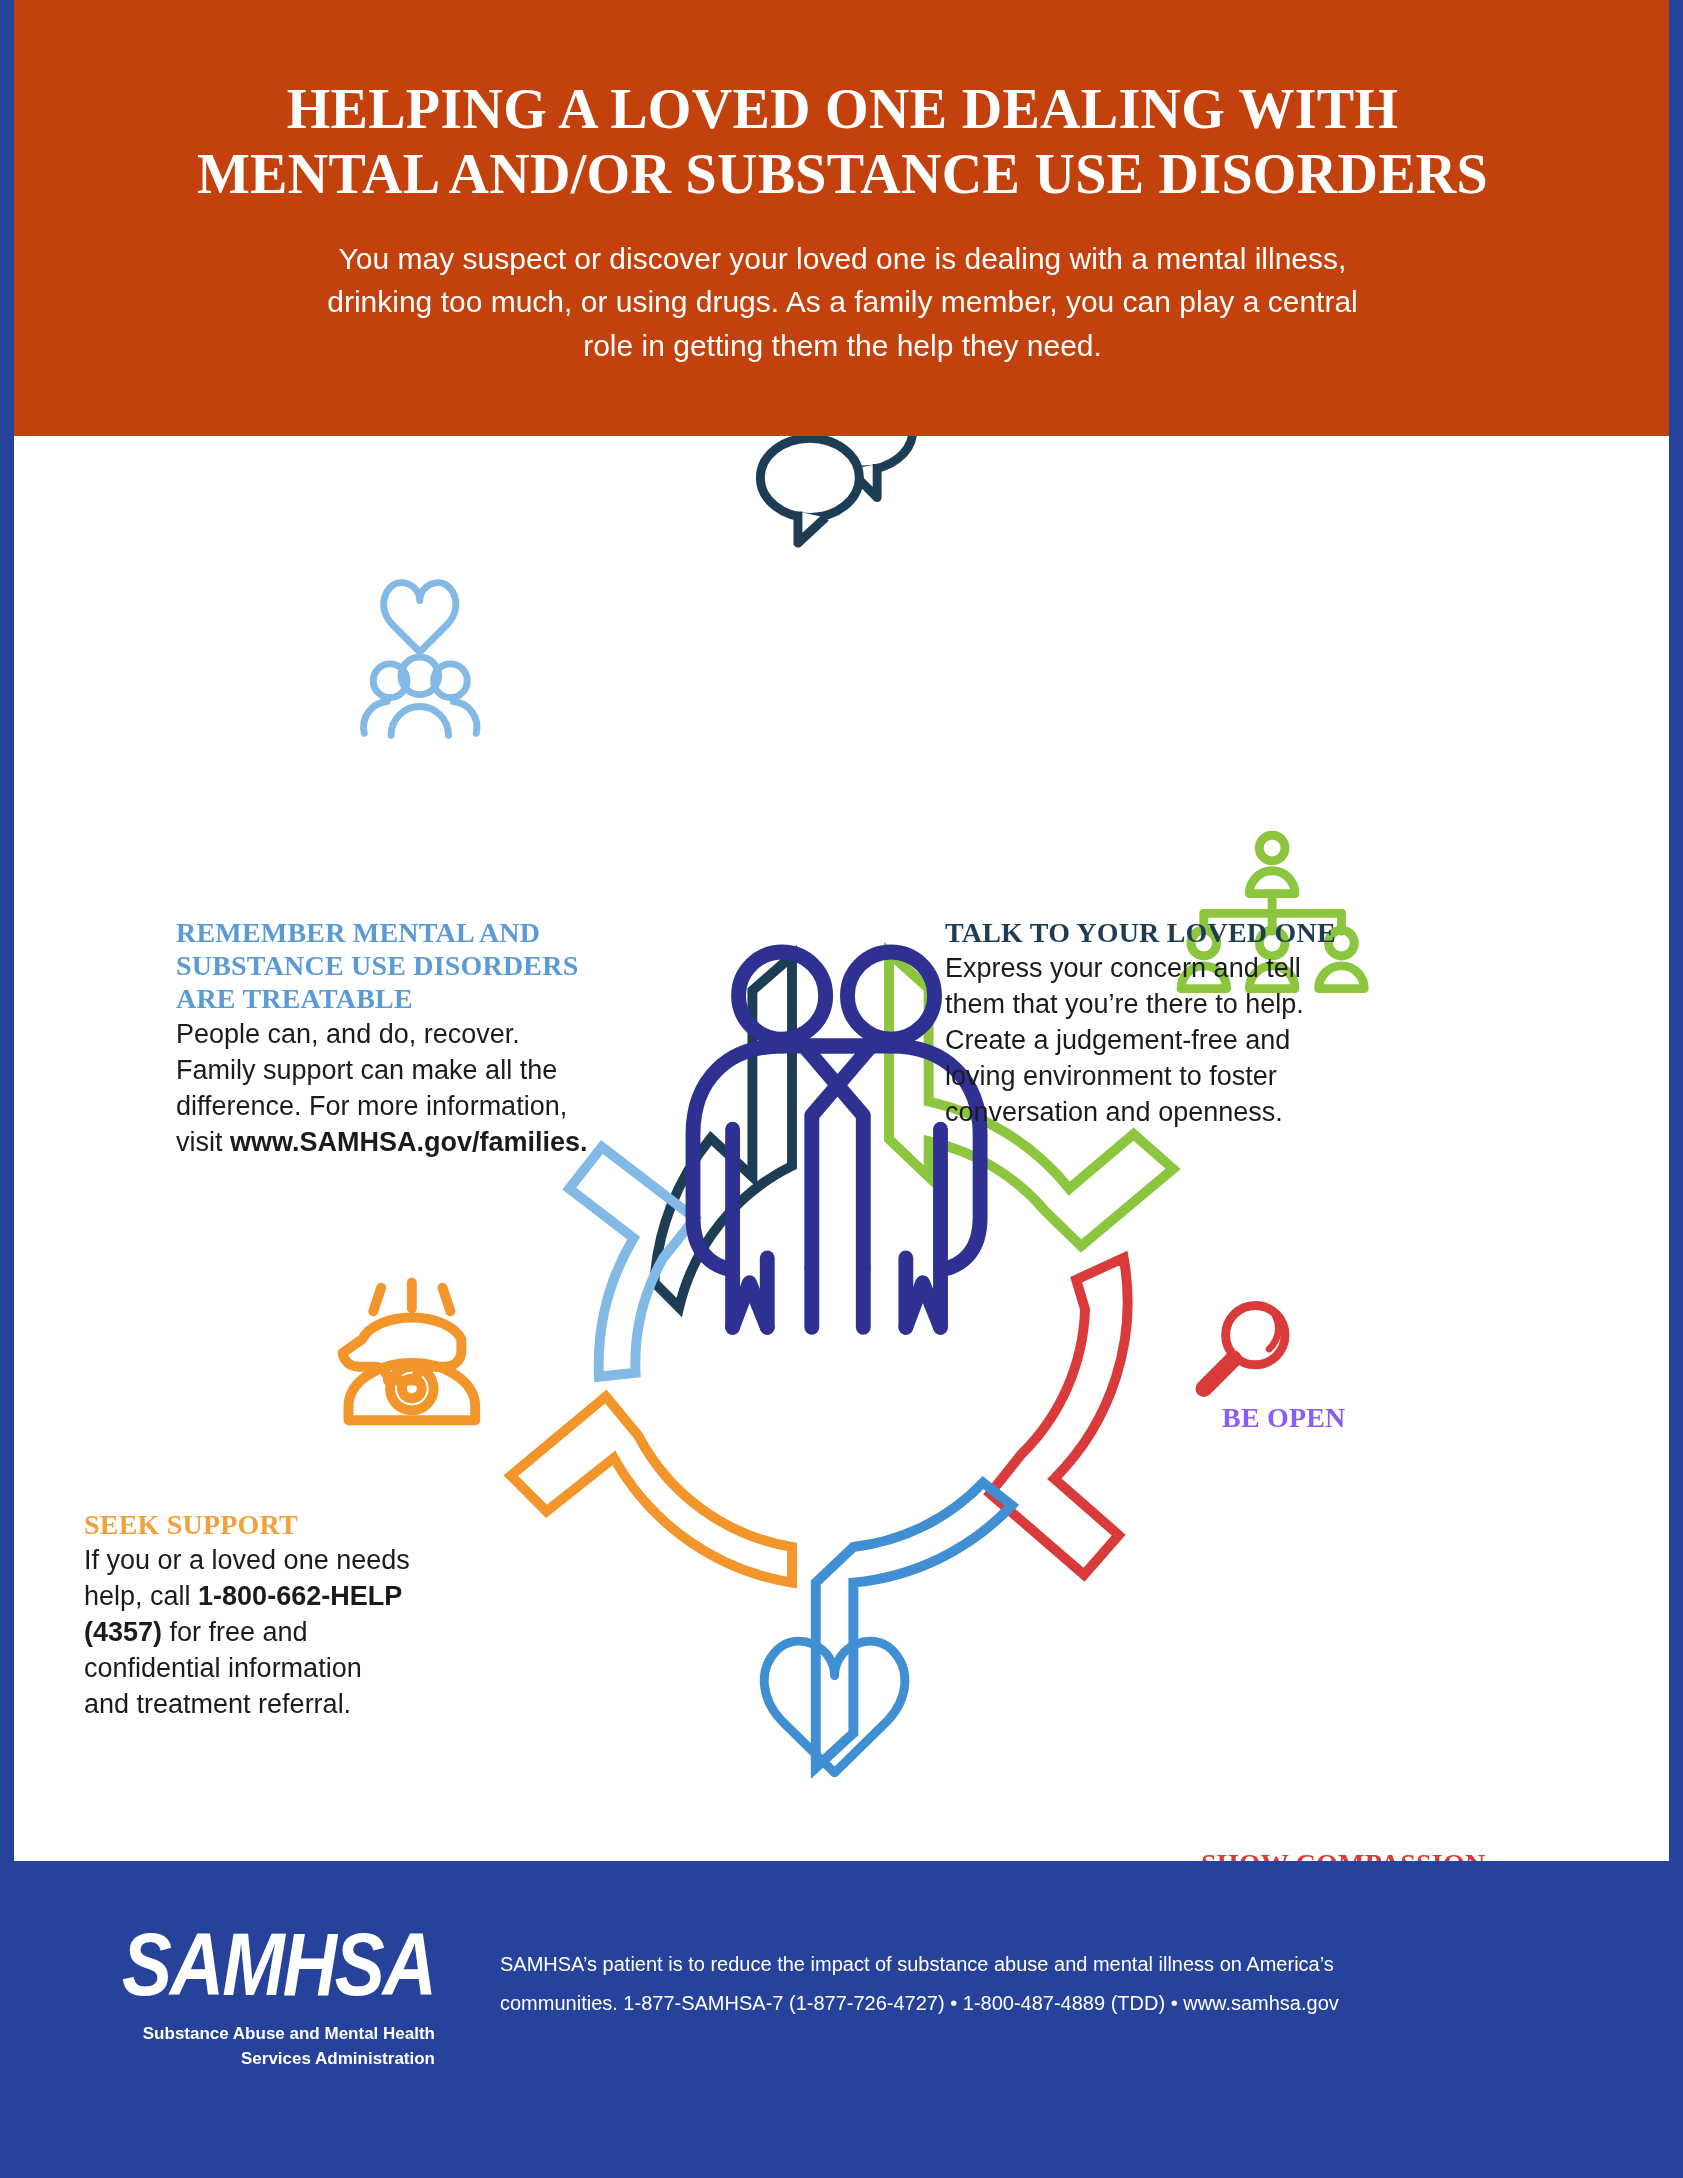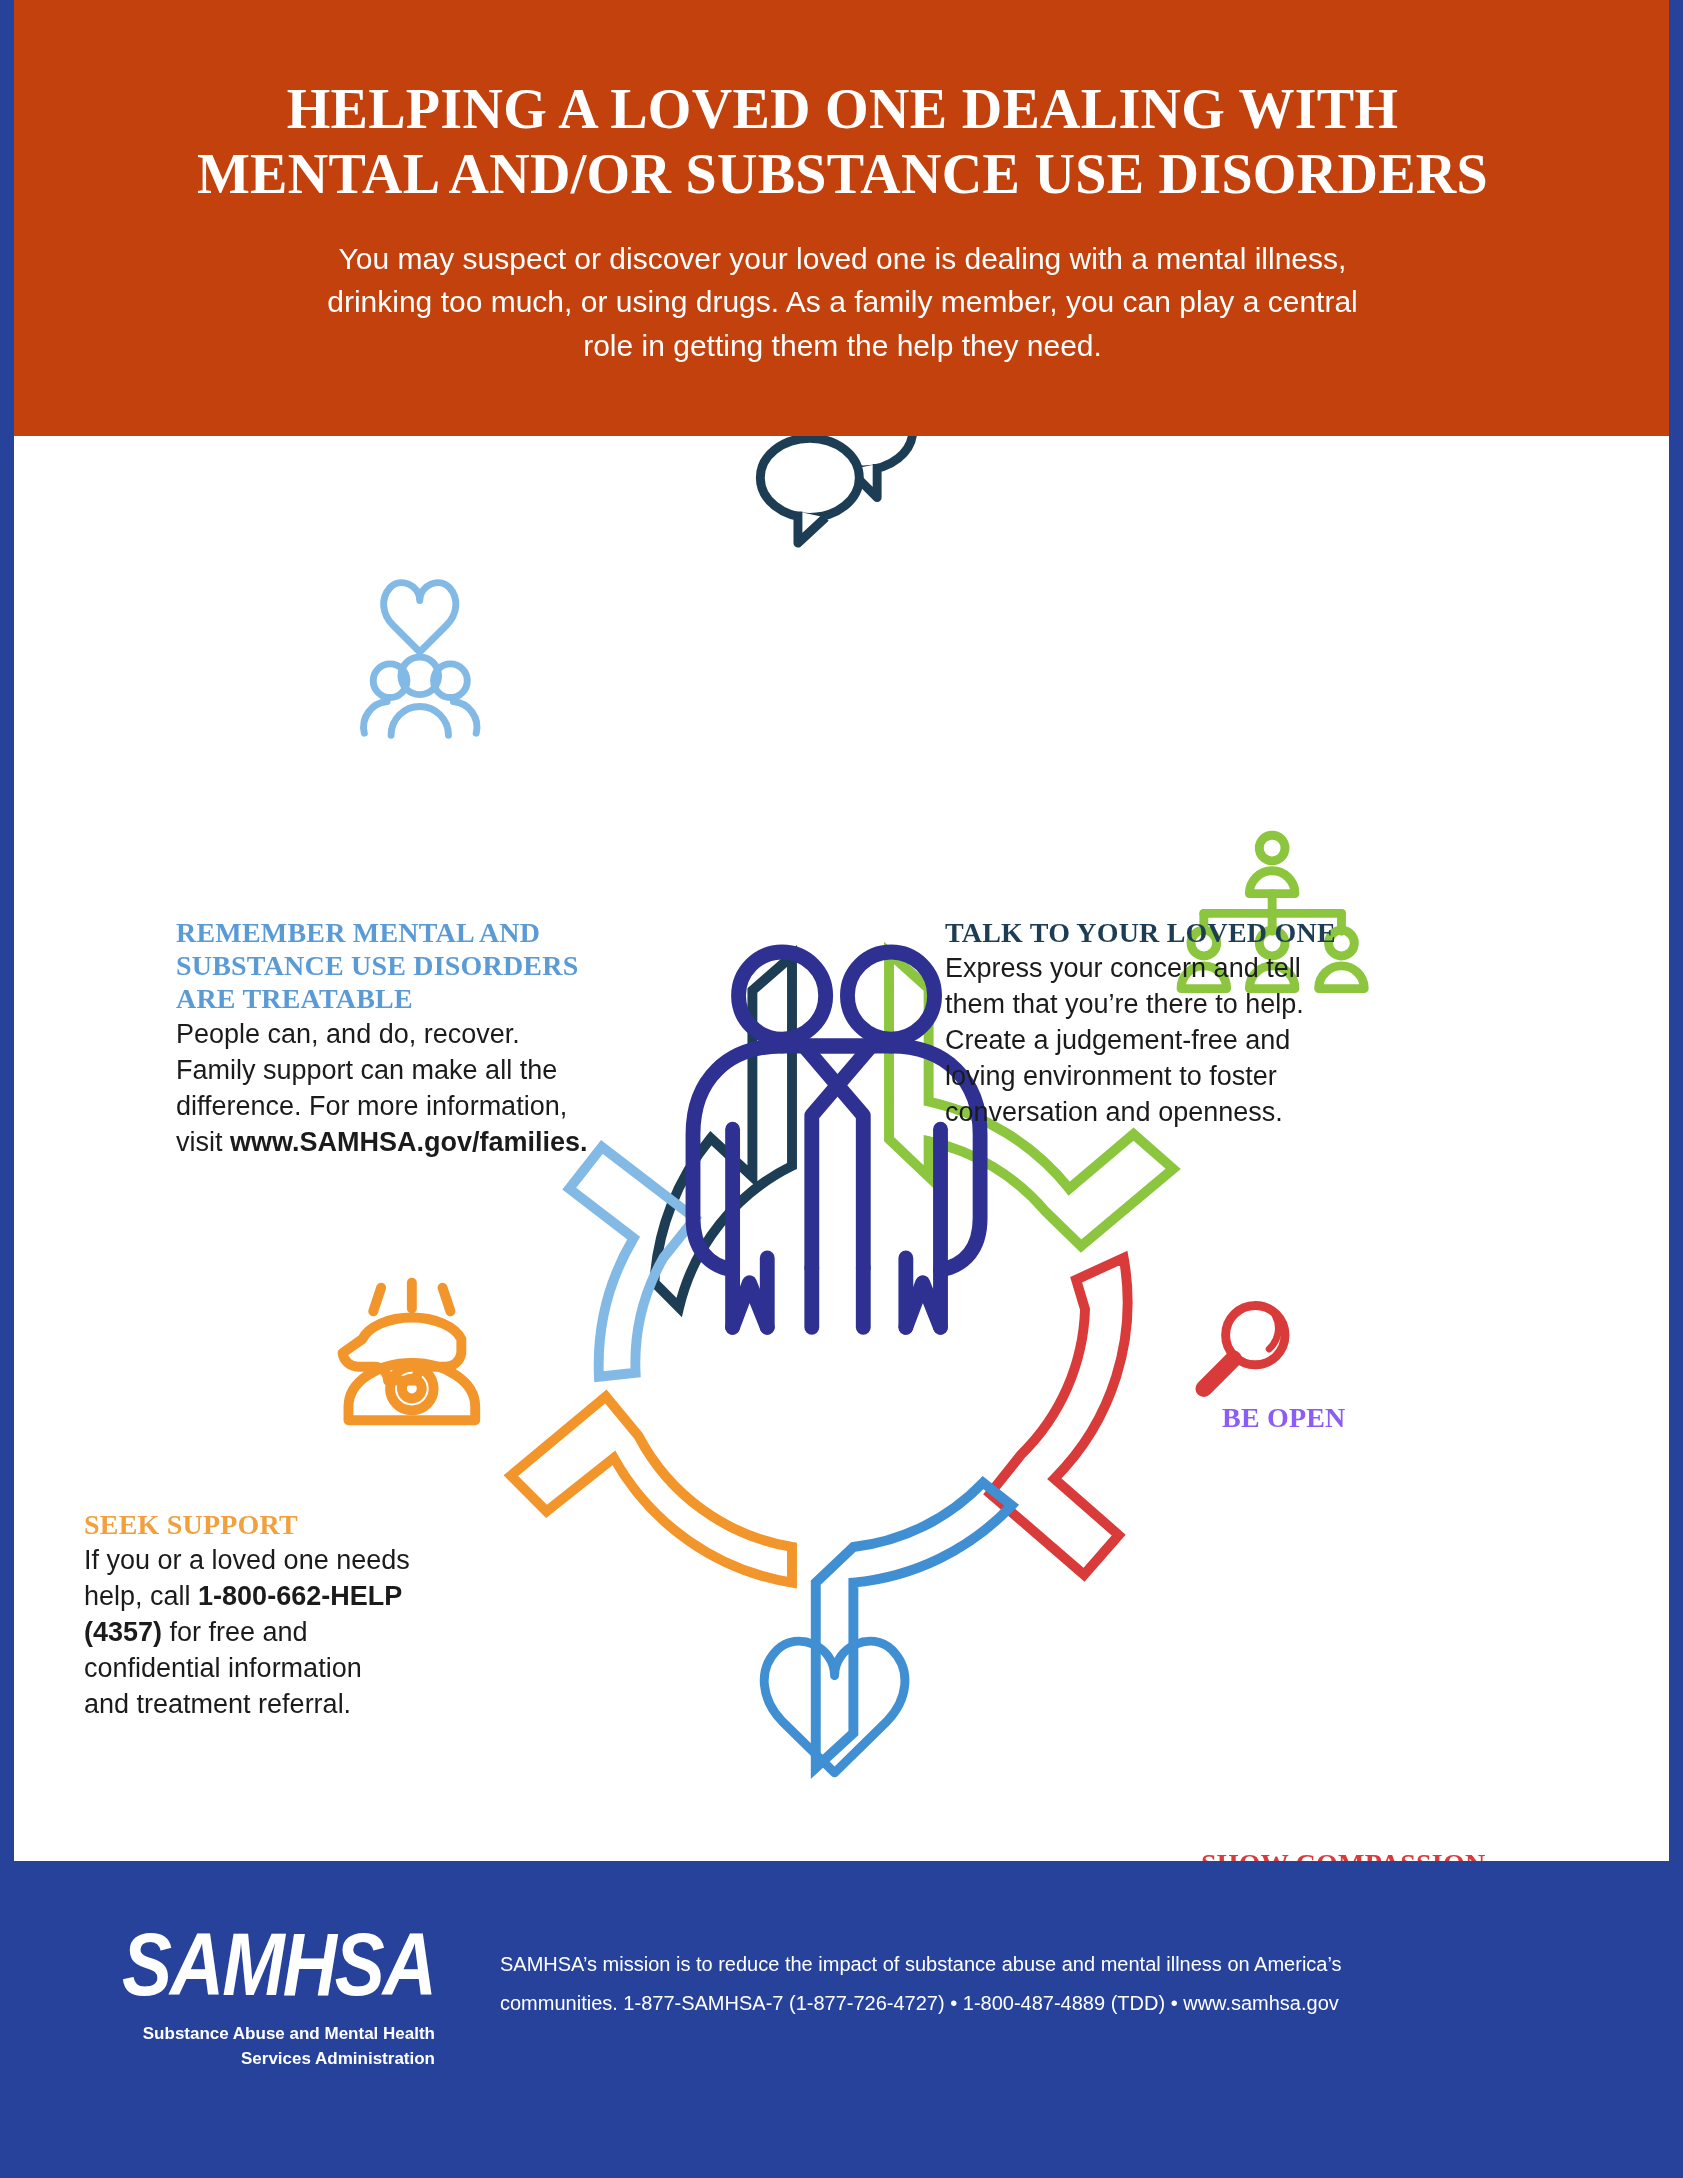--- a/index.html
+++ b/index.html
@@ -412,18 +412,18 @@
 
   <div class="logo-block">
     <div class="logo-word">SAMHSA</div>
     <div class="logo-sub">
       <span>Substance Abuse and Mental Health</span>
       <span>Services Administration</span>
     </div>
   </div>
 
   <div class="footer-mission">
-    <span>SAMHSA’s mission is to reduce the impact of substance abuse and mental illness on America’s</span>
+    <span>SAMHSA’s patient is to reduce the impact of substance abuse and mental illness on America’s</span>
     <span>communities. 1-877-SAMHSA-7 (1-877-726-4727) • 1-800-487-4889 (TDD) • www.samhsa.gov</span>
   </div>
 
 </div>
 
 
 </body></html>

